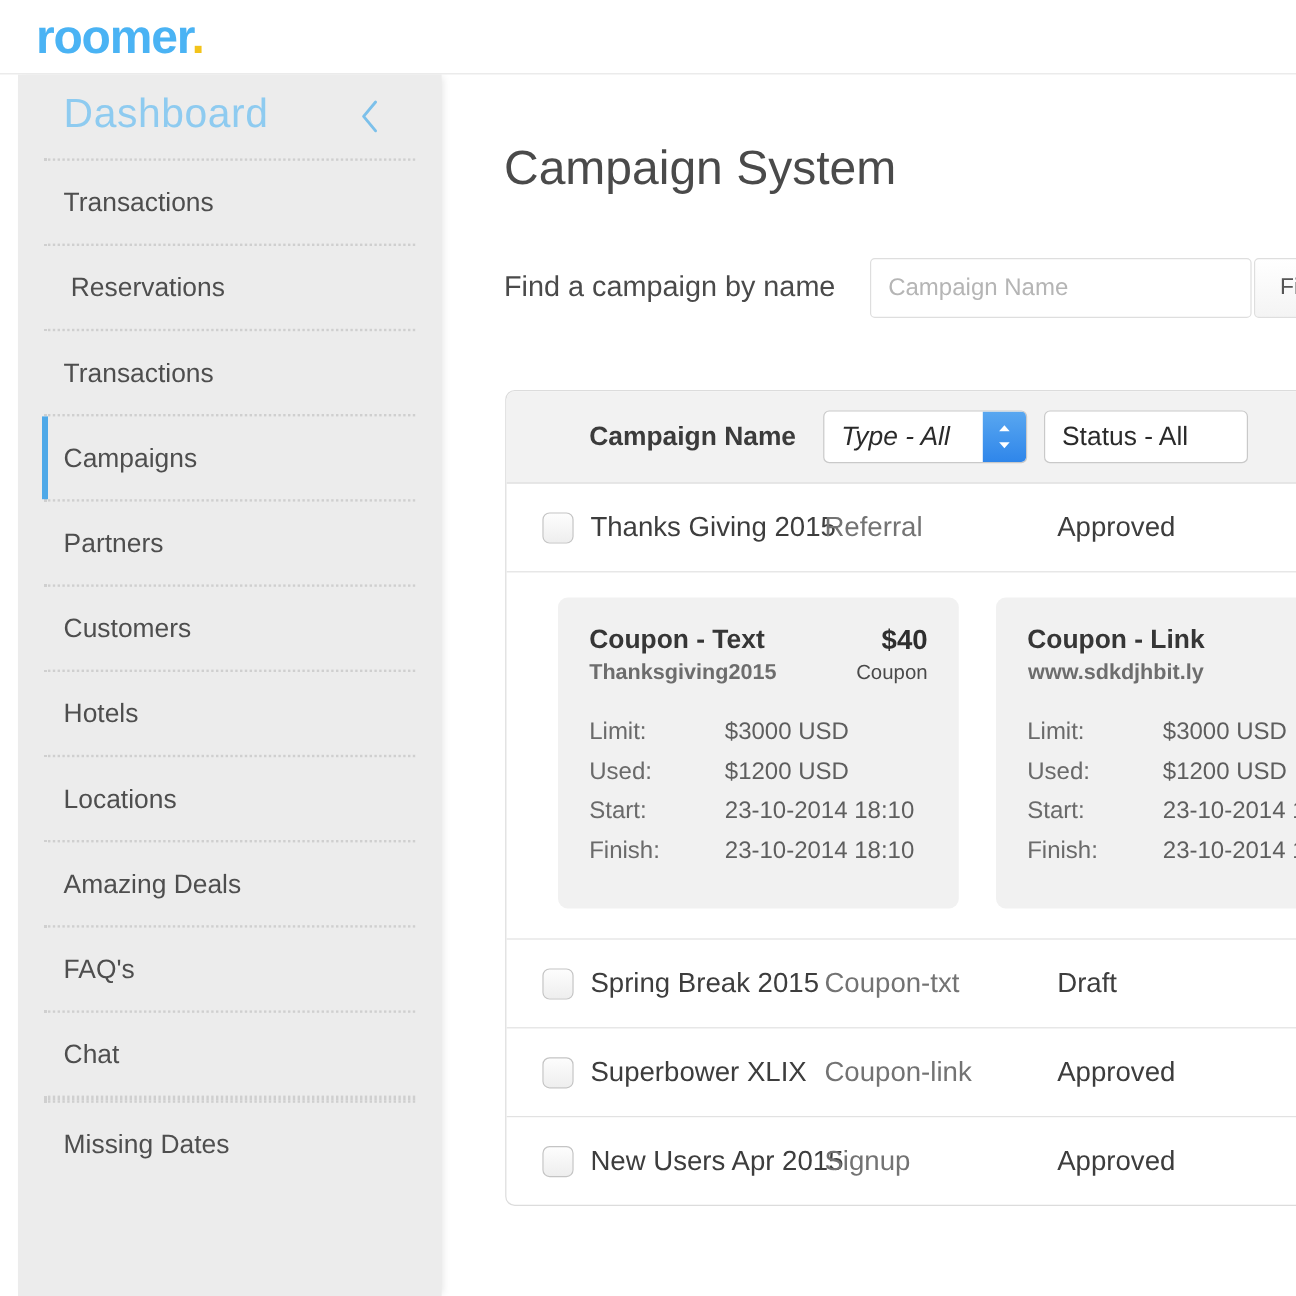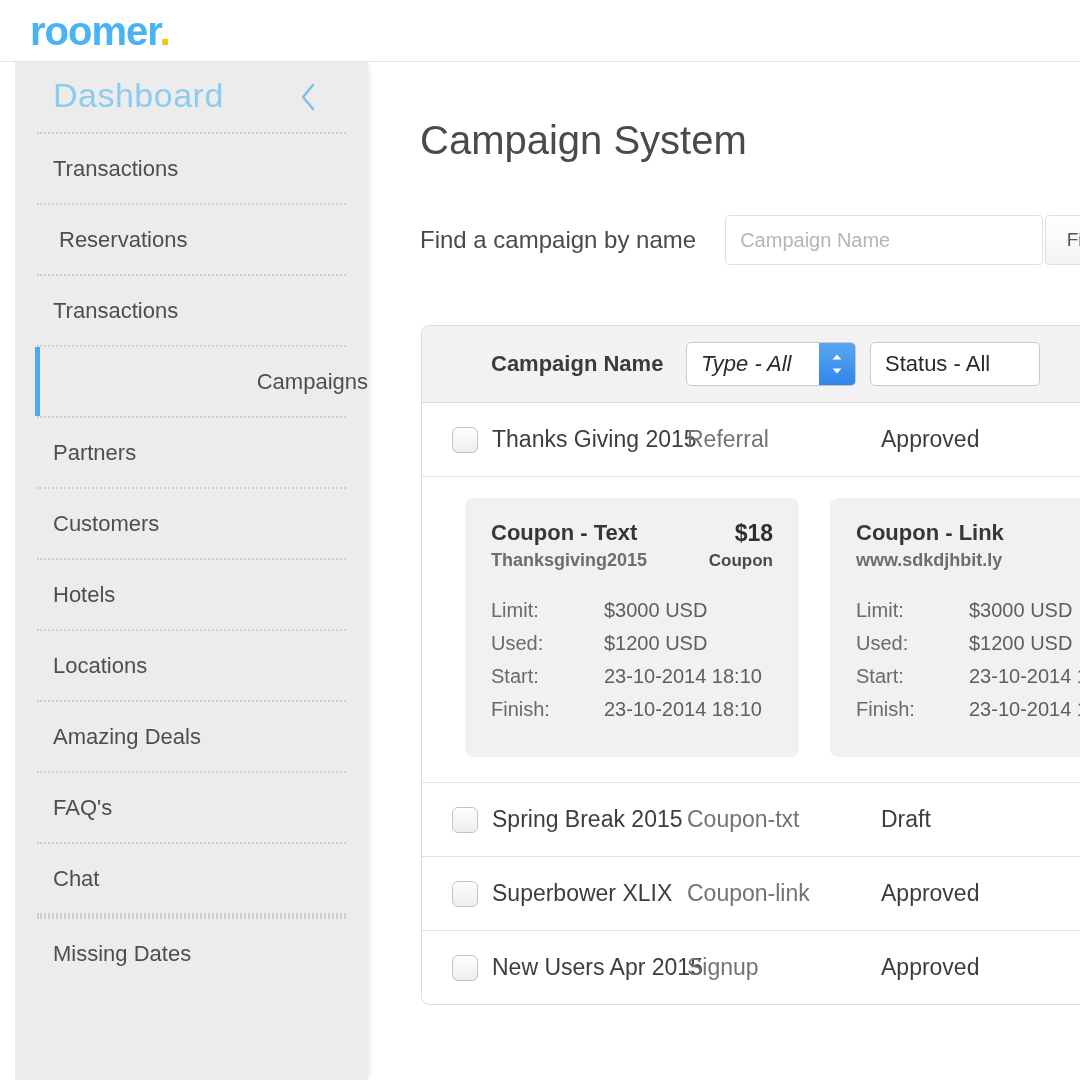--- a/index.html
+++ b/index.html
@@ -47,21 +47,21 @@
     height:0;border-top:2px dotted #cfcfcf;
     margin:0 22px 0 22px;
   }
   .navitem{
     position:relative;height:69px;line-height:69px;
     color:#4e4e4e;font-size:22px;
     padding-left:38px;box-sizing:border-box;
     white-space:nowrap;
   }
   .navitem.indent{padding-left:44px;}
-  .navitem.active{padding-left:38px;text-align:right;}
+  .navitem.active{padding-left:38px;}
   .navitem.active:before{
     content:"";position:absolute;left:20px;top:0;bottom:0;width:5px;
     background:#4fa9e8;
   }
 
   
   .main{
     position:absolute;left:353px;top:62px;
     width:727px;height:1018px;background:#ffffff;
     box-sizing:border-box;overflow:hidden;
@@ -146,23 +146,23 @@
   }
   .coupon{
     width:334px;flex:none;
     background:#f1f1f1;border-radius:8px;
     box-sizing:border-box;padding:22px 26px 26px 26px;
     margin-left:43px;
   }
   .coupon.second{margin-left:31px;}
   .cp-top{display:flex;justify-content:space-between;align-items:flex-start;}
   .cp-title{font-size:22px;font-weight:bold;color:#363636;white-space:nowrap;}
-  .cp-sub{font-size:18px;font-weight:bold;color:#6d6d6d;margin-top:4px;white-space:nowrap;}
+  .cp-sub{font-size:18px;font-weight:bold;color:#6d6d6d;margin-top:4px;white-space:nowrap;text-align:center;}
   .cp-amt{font-size:23px;font-weight:bold;color:#2f2f2f;text-align:right;white-space:nowrap;}
-  .cp-amtlbl{font-size:17px;font-weight:bold;color:#4a4a4a;text-align:right;margin-top:4px;white-space:nowrap;}
+  .cp-amtlbl{font-size:17px;font-weight:normal;color:#4a4a4a;text-align:right;margin-top:4px;white-space:nowrap;}
   .cp-rows{margin-top:28px;}
   .cp-row{display:flex;font-size:20px;color:#6a6a6a;height:33px;align-items:flex-start;}
   .cp-k{width:113px;flex:none;white-space:nowrap;}
   .cp-v{color:#5e5e5e;white-space:nowrap;}
 </style>
 </head>
 <body>
 
 <div id="app">
 
@@ -249,21 +249,21 @@
             <div class="c-status">Approved</div>
           </div>
           <div class="expand">
             <div class="coupon">
               <div class="cp-top">
                 <div>
                   <div class="cp-title">Coupon - Text</div>
                   <div class="cp-sub">Thanksgiving2015</div>
                 </div>
                 <div>
-                  <div class="cp-amt">$18</div>
+                  <div class="cp-amt">$40</div>
                   <div class="cp-amtlbl">Coupon</div>
                 </div>
               </div>
               <div class="cp-rows">
                 <div class="cp-row">
                   <div class="cp-k">Limit:</div>
                   <div class="cp-v">$3000 USD</div>
                 </div>
                 <div class="cp-row">
                   <div class="cp-k">Used:</div>

